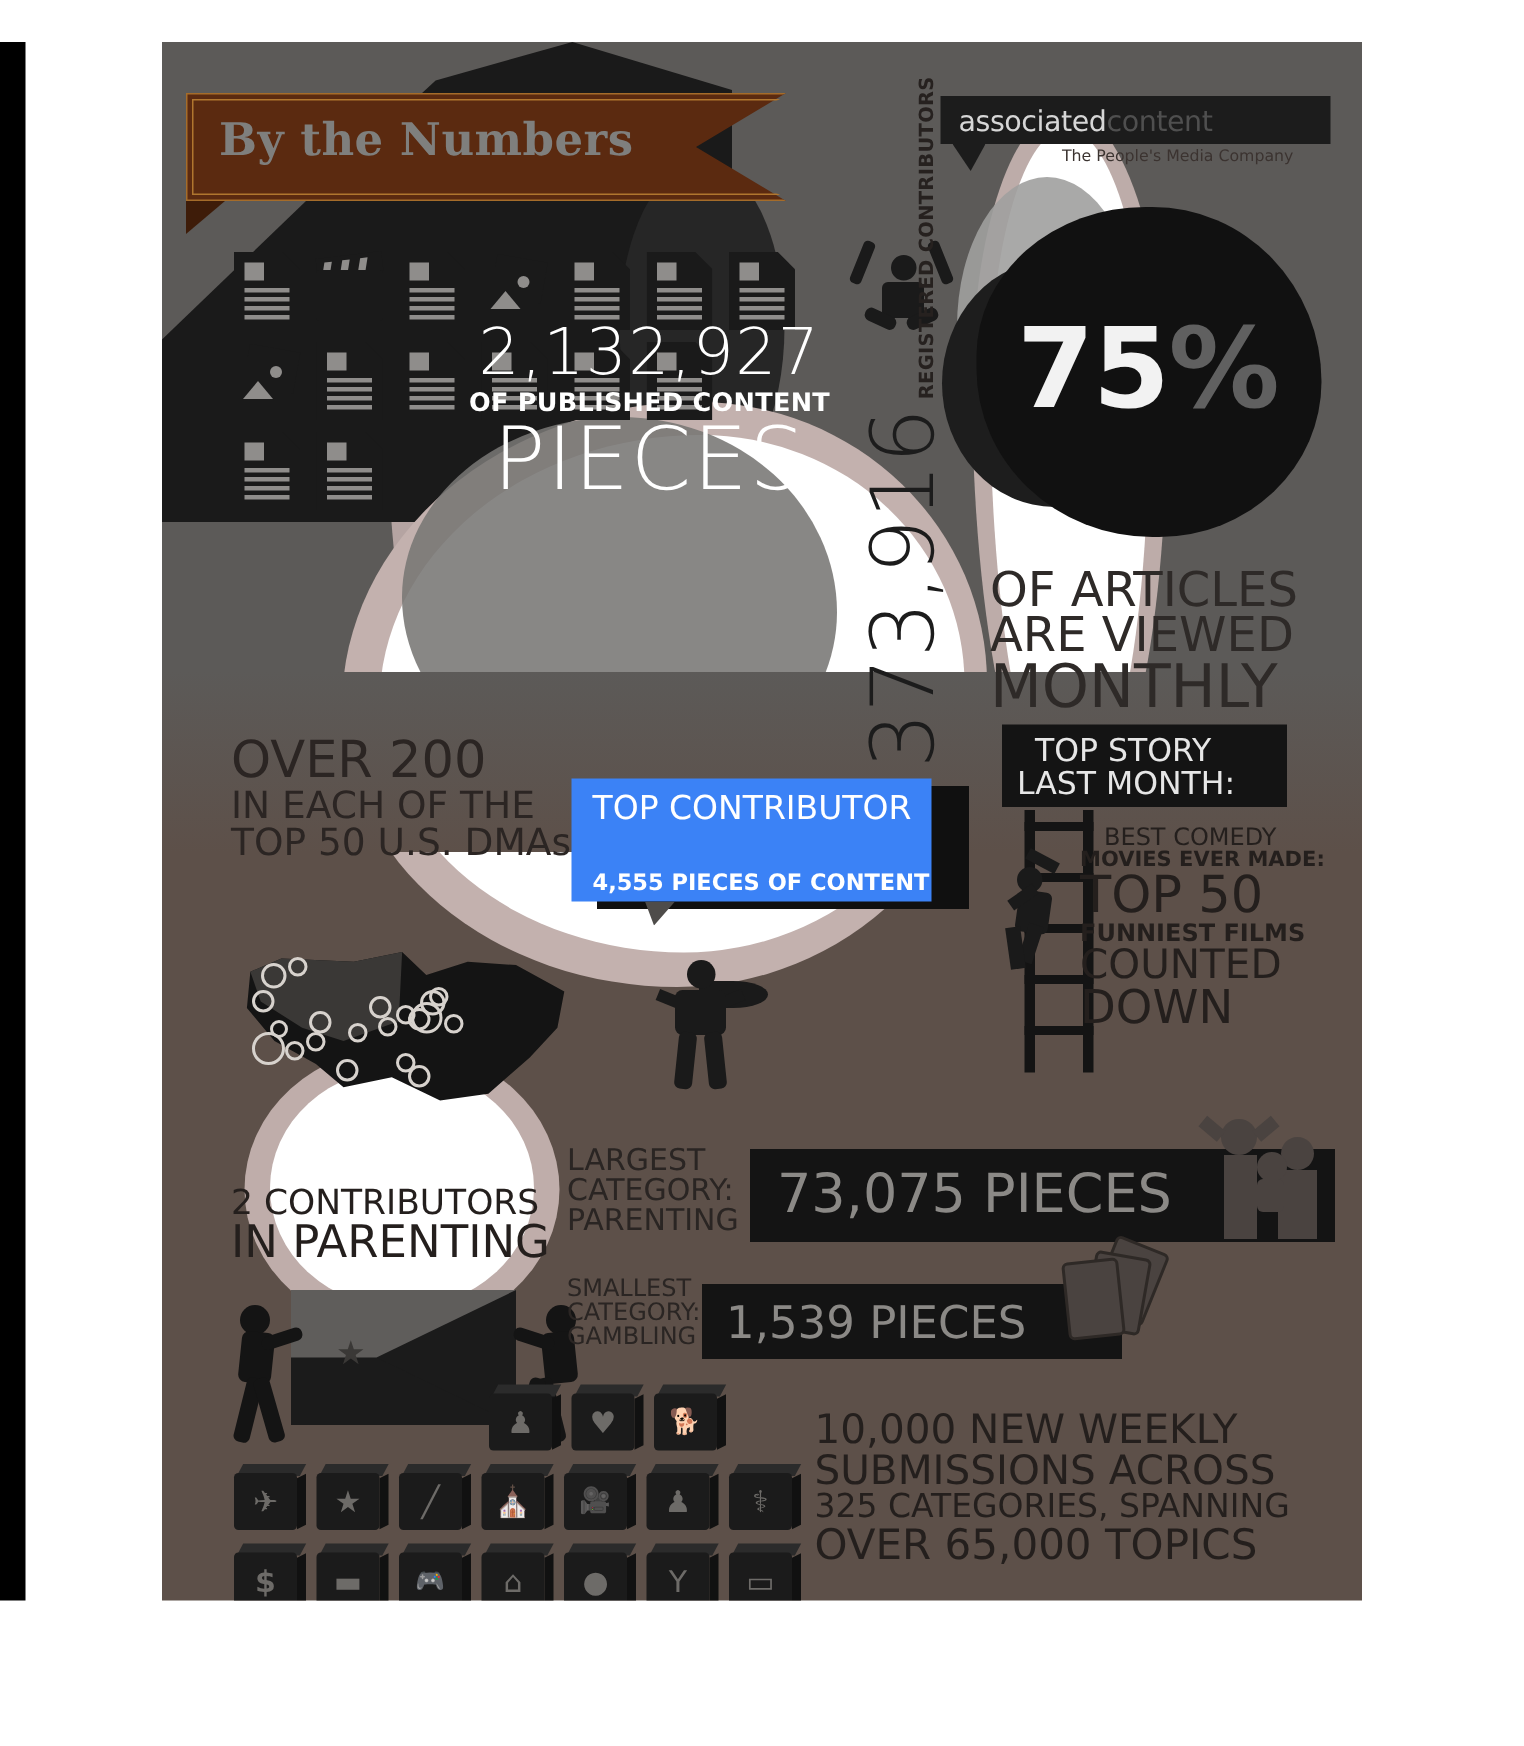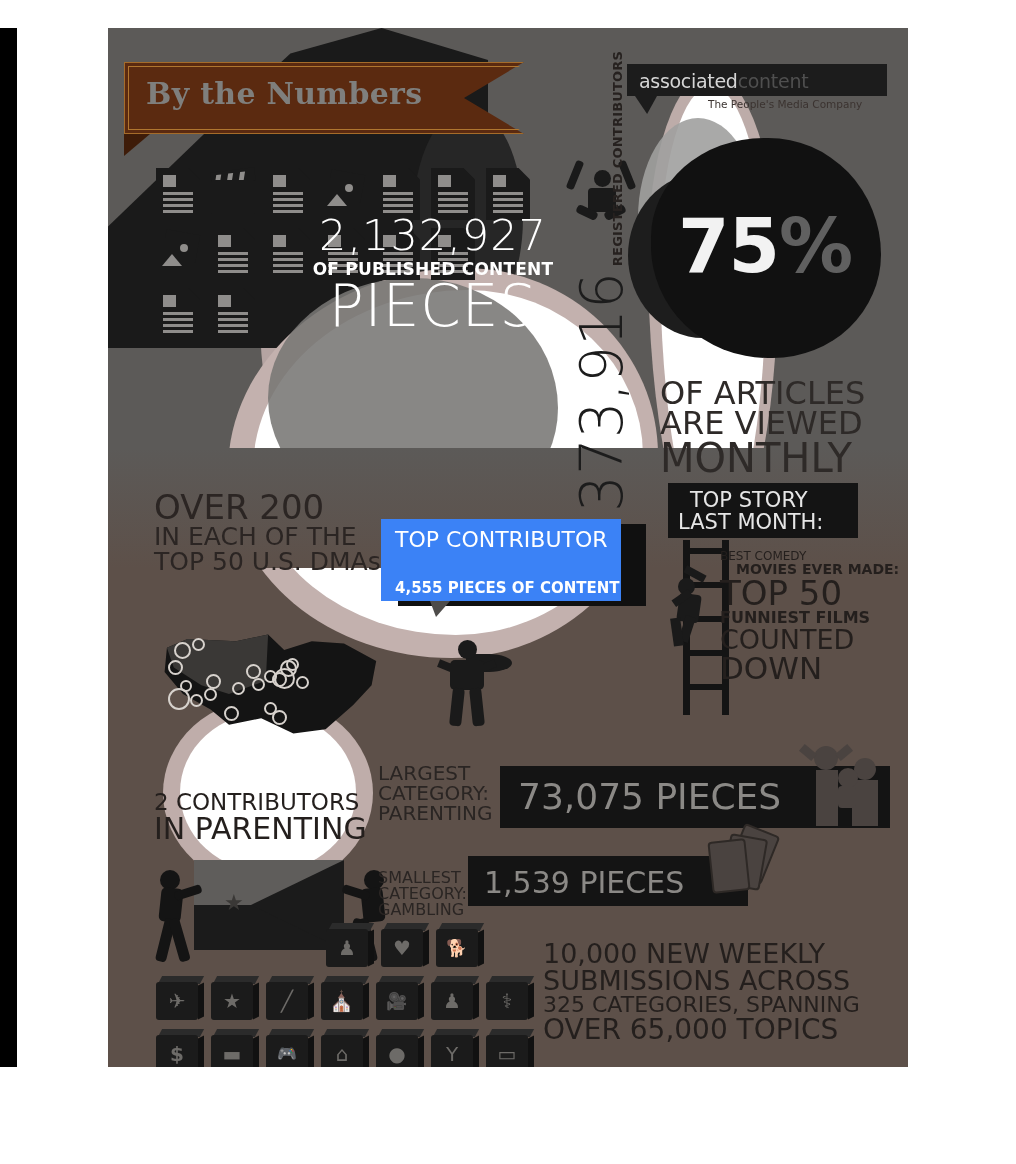--- a/index.html
+++ b/index.html
@@ -123,22 +123,22 @@
   #hero .armL{position:absolute;left:0px;top:24px;width:16px;height:8px;background:#1a1a1a;transform:rotate(22deg);}
   #hero .armR{position:absolute;left:42px;top:24px;width:16px;height:8px;background:#1a1a1a;transform:rotate(-22deg);}
   #hero .legL{position:absolute;left:13px;top:50px;width:12px;height:38px;background:#1a1a1a;border-radius:4px;transform:rotate(6deg);}
   #hero .legR{position:absolute;left:33px;top:50px;width:12px;height:38px;background:#1a1a1a;border-radius:4px;transform:rotate(-6deg);}
 
   
   #tsBox{position:absolute;left:560px;top:455px;width:190px;height:55px;background:#141414;}
   #tsBox .s1{position:absolute;left:22px;top:5px;font-size:21px;color:#e6e6e6;}
   #tsBox .s2{position:absolute;left:10px;top:27px;font-size:21px;color:#e6e6e6;}
   #story{position:absolute;left:612px;top:522px;width:250px;color:#241f1d;line-height:1.0;}
-  #story .r1{font-size:12px;}
-  #story .r2{font-size:14px;font-weight:bold;margin-left:16px;}
+  #story .r1{font-size:16px;margin-left:16px;}
+  #story .r2{font-size:14px;font-weight:bold;}
   #story .r3{font-size:34px;}
   #story .r4{font-size:16px;font-weight:bold;}
   #story .r5{font-size:27px;}
   #story .r6{font-size:31px;}
 
   
   #ladder{position:absolute;left:575px;top:512px;width:46px;height:175px;}
   #ladder .rail{position:absolute;top:0;width:7px;height:175px;background:#141414;}
   #ladder .rung{position:absolute;left:0;width:46px;height:6px;background:#141414;}
   #climber{position:absolute;left:562px;top:540px;width:48px;height:80px;}
@@ -161,21 +161,21 @@
   .walker{position:absolute;width:50px;height:96px;}
   .walker .head{position:absolute;width:20px;height:20px;border-radius:50%;background:#141414;}
   .walker .torso{position:absolute;width:22px;height:34px;background:#141414;border-radius:5px;}
   .walker .arm{position:absolute;width:28px;height:9px;background:#141414;border-radius:4px;}
   .walker .leg{position:absolute;width:11px;height:44px;background:#141414;border-radius:4px;}
 
   
   #lcLabel{position:absolute;left:270px;top:735px;width:120px;color:#2a2523;line-height:1.0;font-size:20px;}
   #lcBar{position:absolute;left:392px;top:738px;width:390px;height:62px;background:#141414;}
   #lcBar span{position:absolute;left:18px;top:10px;font-size:36px;color:#8b8986;}
-  #scLabel{position:absolute;left:270px;top:823px;width:120px;color:#2a2523;line-height:1.0;font-size:16px;margin-top:19px;}
+  #scLabel{position:absolute;left:270px;top:823px;width:120px;color:#2a2523;line-height:1.0;font-size:16px;}
   #scBar{position:absolute;left:360px;top:828px;width:280px;height:50px;background:#141414;}
   #scBar span{position:absolute;left:16px;top:9px;font-size:30px;color:#8b8986;}
 
   
   #family{position:absolute;left:690px;top:712px;width:100px;height:92px;}
   #family .p{position:absolute;background:#4a4340;}
   
   #cards{position:absolute;left:600px;top:800px;width:70px;height:72px;}
   .card{position:absolute;width:34px;height:48px;background:#4a4340;border-radius:4px;border:2px solid #2e2926;}
 

